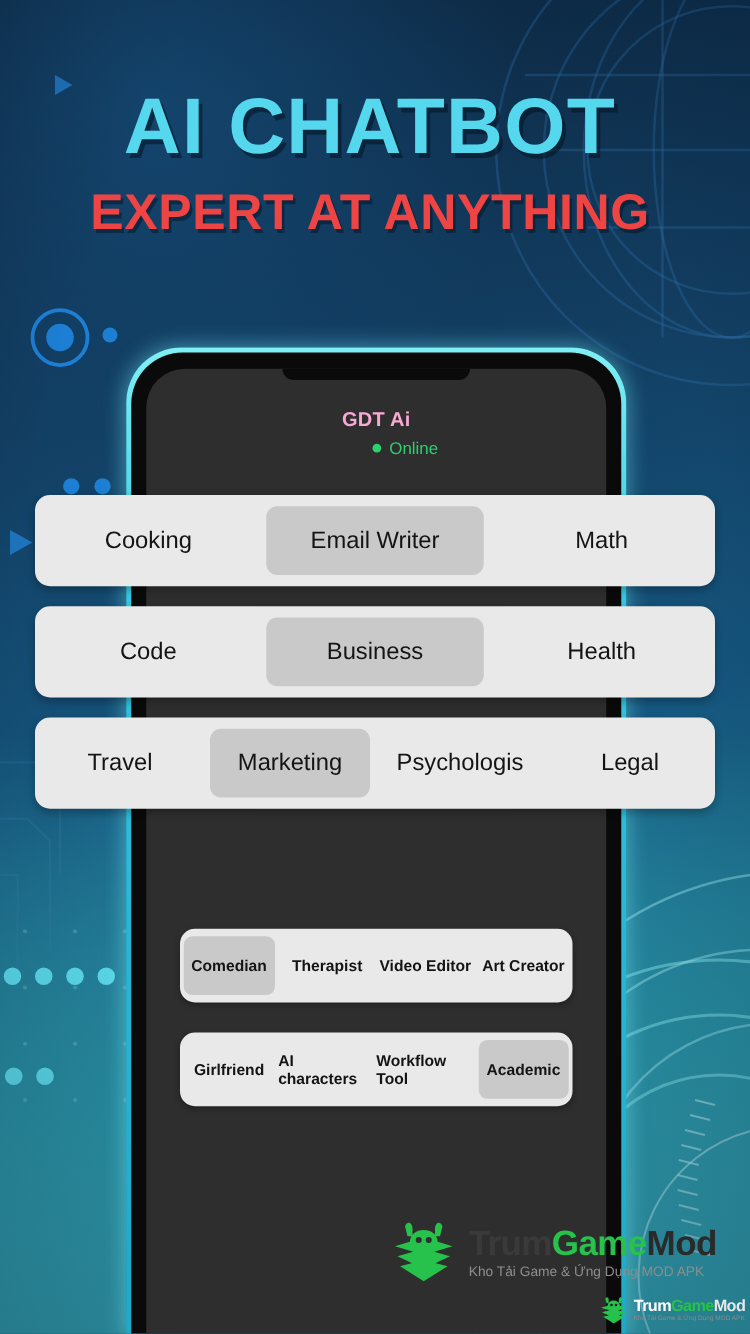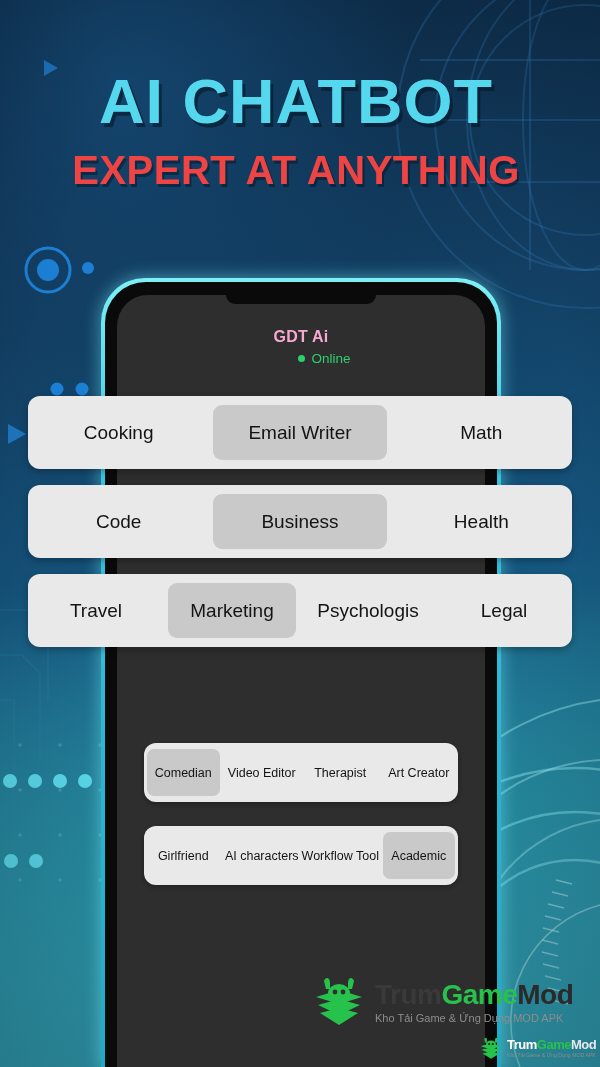--- a/index.html
+++ b/index.html
@@ -118,21 +118,21 @@
     overflow:hidden;
   }
   .narrow-cell {
     flex:1 1 0; display:flex; align-items:center; justify-content:center;
     font-size:12.5px; color:#141414; position:relative;
   }
   .narrow-cell.sel::before {
     content:""; position:absolute; left:3px; right:3px; top:6px; bottom:6px;
     background:#c9c9c9; border-radius:7px;
   }
-  .narrow-cell > span { position:relative; z-index:2; }
+  .narrow-cell > span { position:relative; z-index:2;font-weight:bold; }
 
   
   .logo-big {
     position:absolute; left:310px; top:975px; z-index:9;
     display:flex; align-items:center; gap:7px;
   }
   .logo-small {
     position:absolute; left:478px; top:1036px; z-index:9;
     display:flex; align-items:center; gap:3px;
   }
@@ -268,24 +268,24 @@
           <span>Online</span>
         </div>
       </div>
 
       <div class="narrow-rows" id="narrow-rows">
           <div class="narrow-row">
             <div class="narrow-cell sel">
               <span>Comedian</span>
             </div>
             <div class="narrow-cell">
+              <span>Therapist</span>
+            </div>
+            <div class="narrow-cell">
               <span>Video Editor</span>
-            </div>
-            <div class="narrow-cell">
-              <span>Therapist</span>
             </div>
             <div class="narrow-cell">
               <span>Art Creator</span>
             </div>
           </div>
           <div class="narrow-row">
             <div class="narrow-cell">
               <span>Girlfriend</span>
             </div>
             <div class="narrow-cell">

